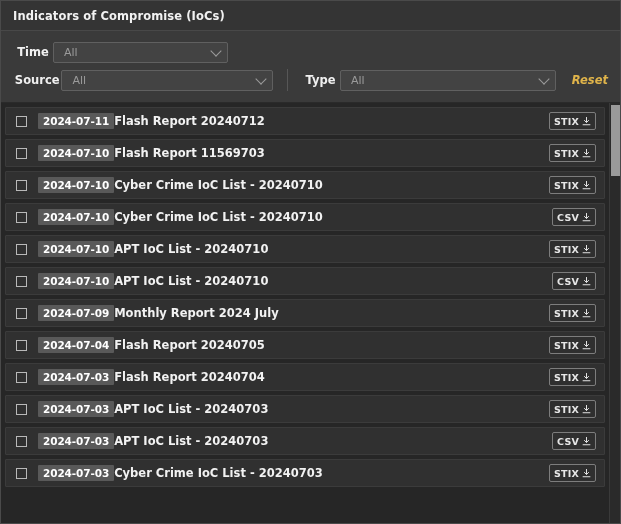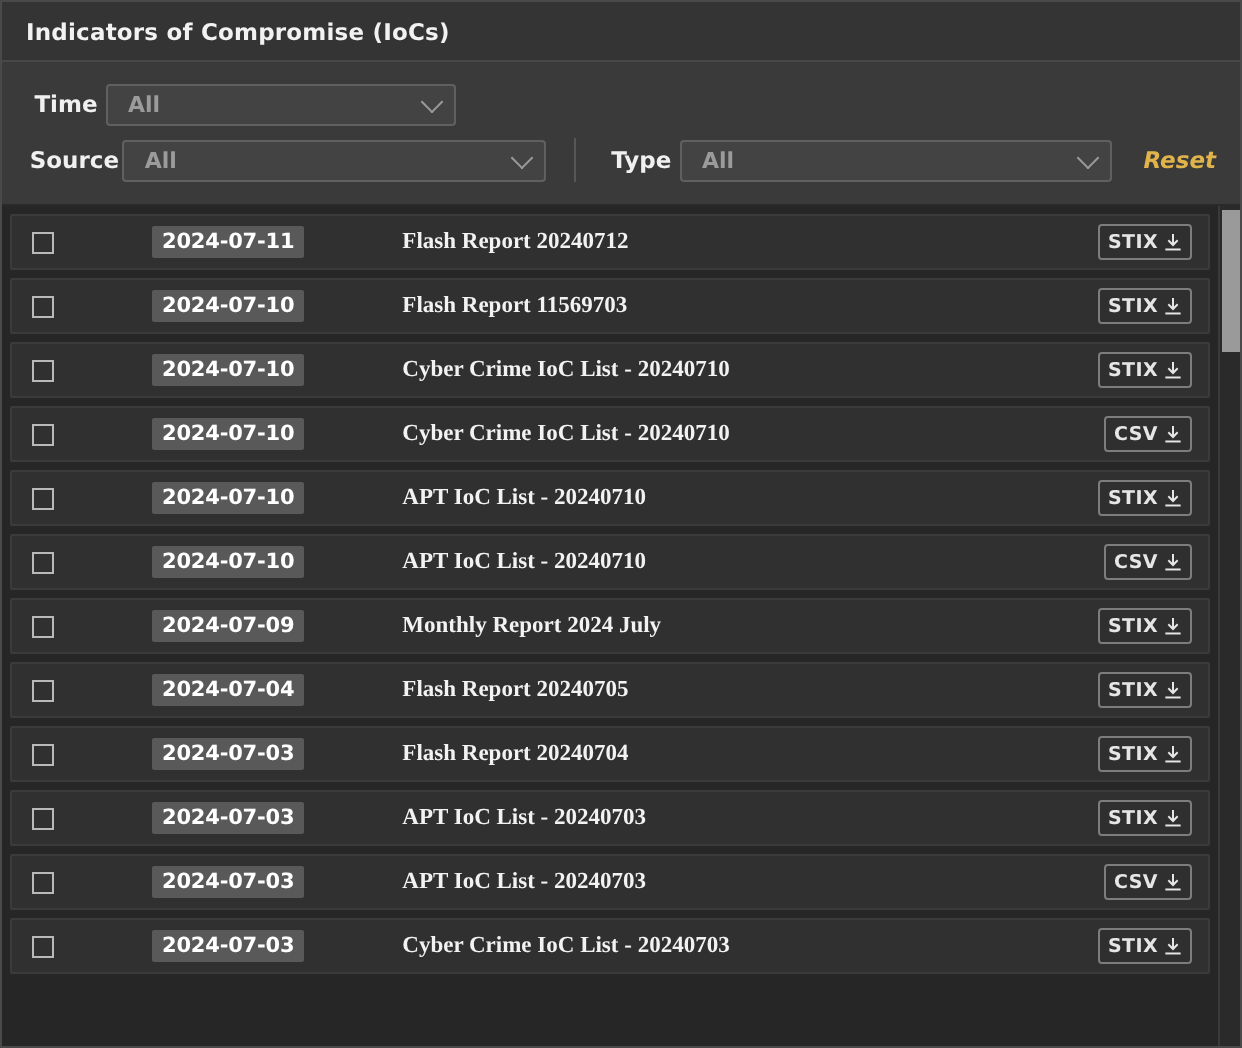--- a/index.html
+++ b/index.html
@@ -72,21 +72,20 @@
     position: relative;
     height: 21px;
     background: #434343;
     border: 1px solid #606060;
     border-radius: 2px;
     box-sizing: border-box;
     display: flex;
     align-items: center;
     padding: 0 18px 0 10px;
     cursor: pointer;
-    font-weight: bold;
   }
   .select .sel-value {
     color: #9b9b9b;
     font-size: 11px;
   }
   .select .chev {
     position: absolute;
     right: 7px;
     top: 50%;
     width: 7px;
@@ -202,42 +201,39 @@
     height: 28px;
     margin: 0 4px 4px 4px;
     background: #303030;
     border: 1px solid #3b3b3b;
     border-radius: 1px;
     box-sizing: border-box;
     display: flex;
     align-items: center;
     padding: 0 8px 0 10px;
     cursor: pointer;
-    gap: 38px;
   }
   .row .date-badge {
     background: #595959;
     color: #ffffff;
     font-size: 10.5px;
     font-weight: bold;
     padding: 2px 5px 2px 5px;
     margin-left: 11px;
     border-radius: 1px;
     white-space: nowrap;
     letter-spacing: -0.1px;
   }
   .row .row-title {
     color: #f2f2f2;
     font-size: 11.5px;
     font-weight: bold;
-    margin-left: 11px;
     white-space: nowrap;
     overflow: hidden;
     text-overflow: ellipsis;
-    font-family: Liberation Serif, serif;
   }
   .row .spacer { flex: 1; }
 
   .fmt-btn {
     border: 1px solid #7d7d7d;
     border-radius: 2px;
     height: 16px;
     padding: 0 4px;
     display: flex;
     align-items: center;

